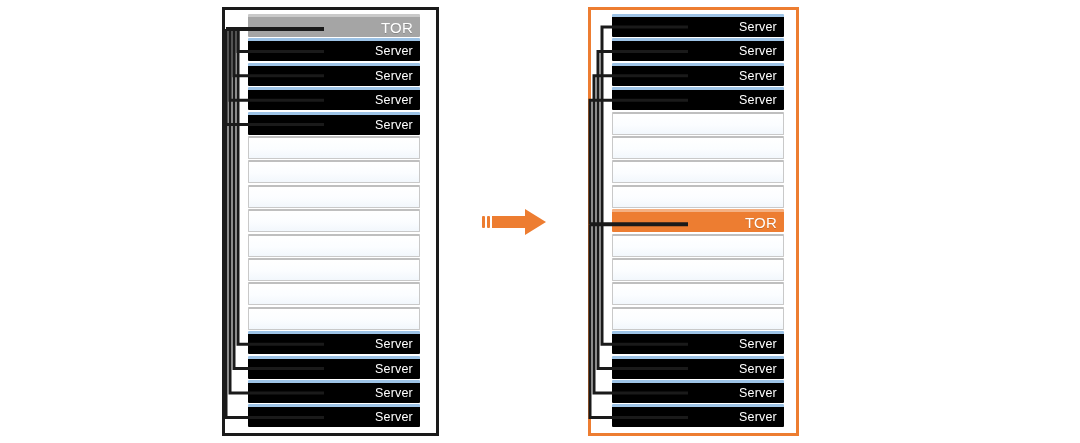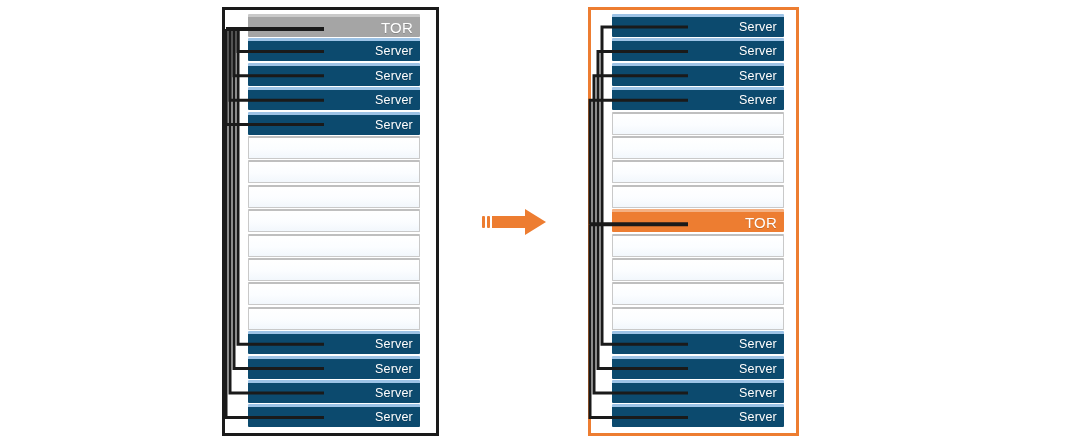--- a/index.html
+++ b/index.html
@@ -65,21 +65,21 @@
     color: #ffffff;
     padding-right: 7px;
     border-radius: 1px;
   }
   .slot-empty {
     background: linear-gradient(to bottom, #ffffff 0%, #fbfdff 55%, #f2f7fc 100%);
     border: 1px solid #c9c9c9;
     border-top: 2px solid #bfbfbf;
   }
   .slot-server {
-    background: #0c4a6e;
+    background: #000000;
     border-top: 3px solid #9DC3E6;
     text-shadow: 0 1px 0 rgba(0,0,0,.18);
   }
   .slot-tor-gray {
     background: #A5A5A5;
     border-top: 3px solid #C9C9C9;
     font-size: 15px;
     text-shadow: 0 1px 0 rgba(0,0,0,.18);
   }
   .slot-tor-orange {

